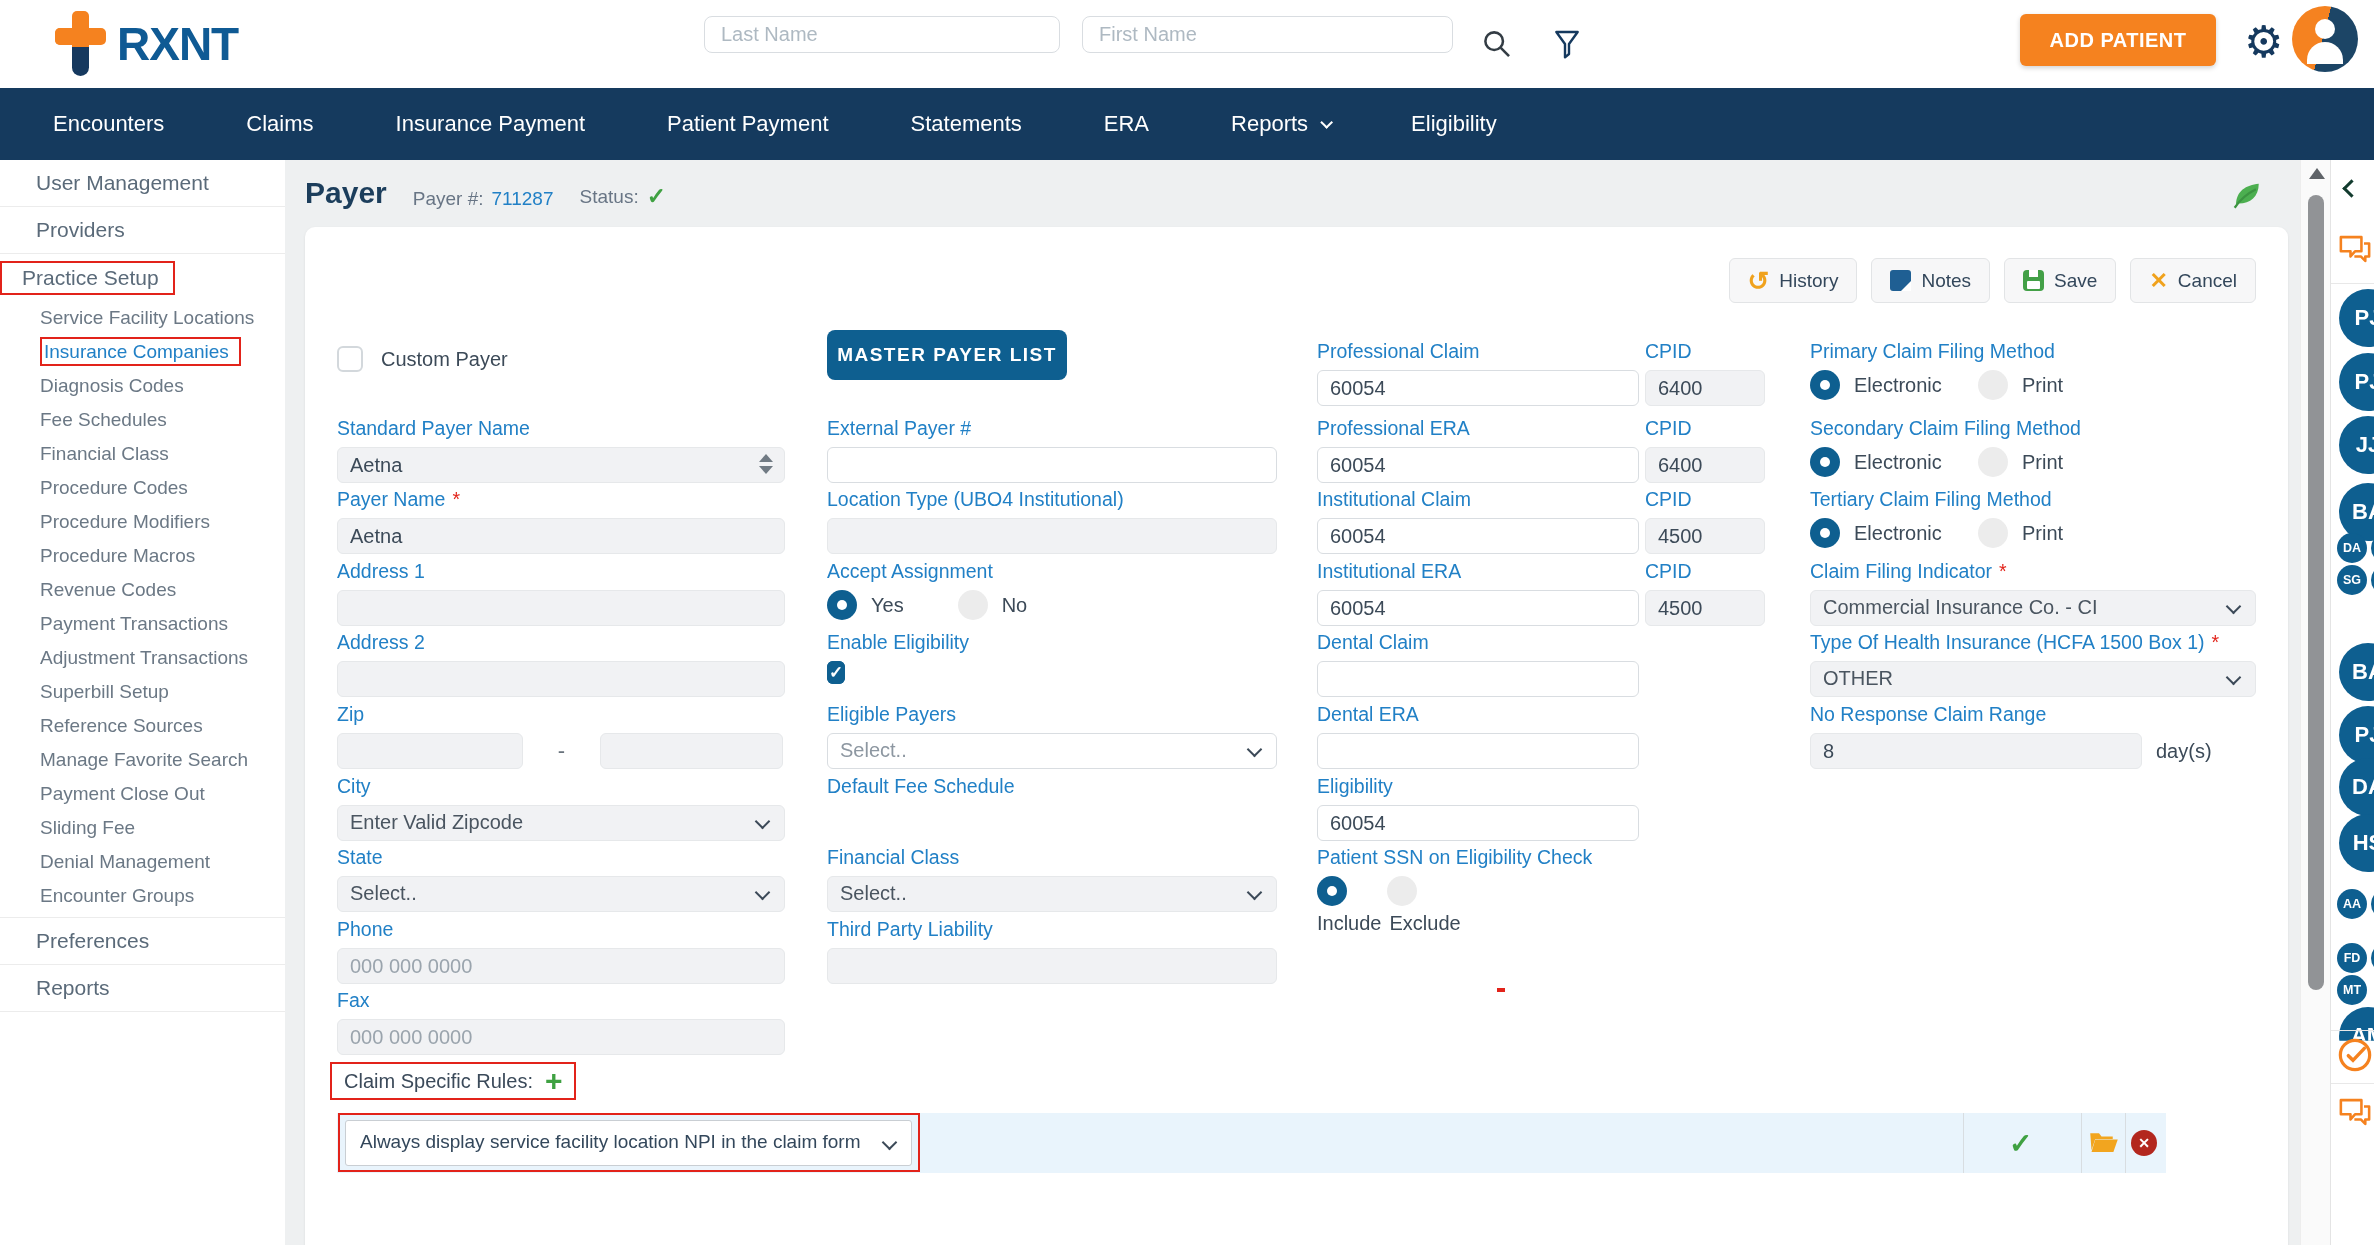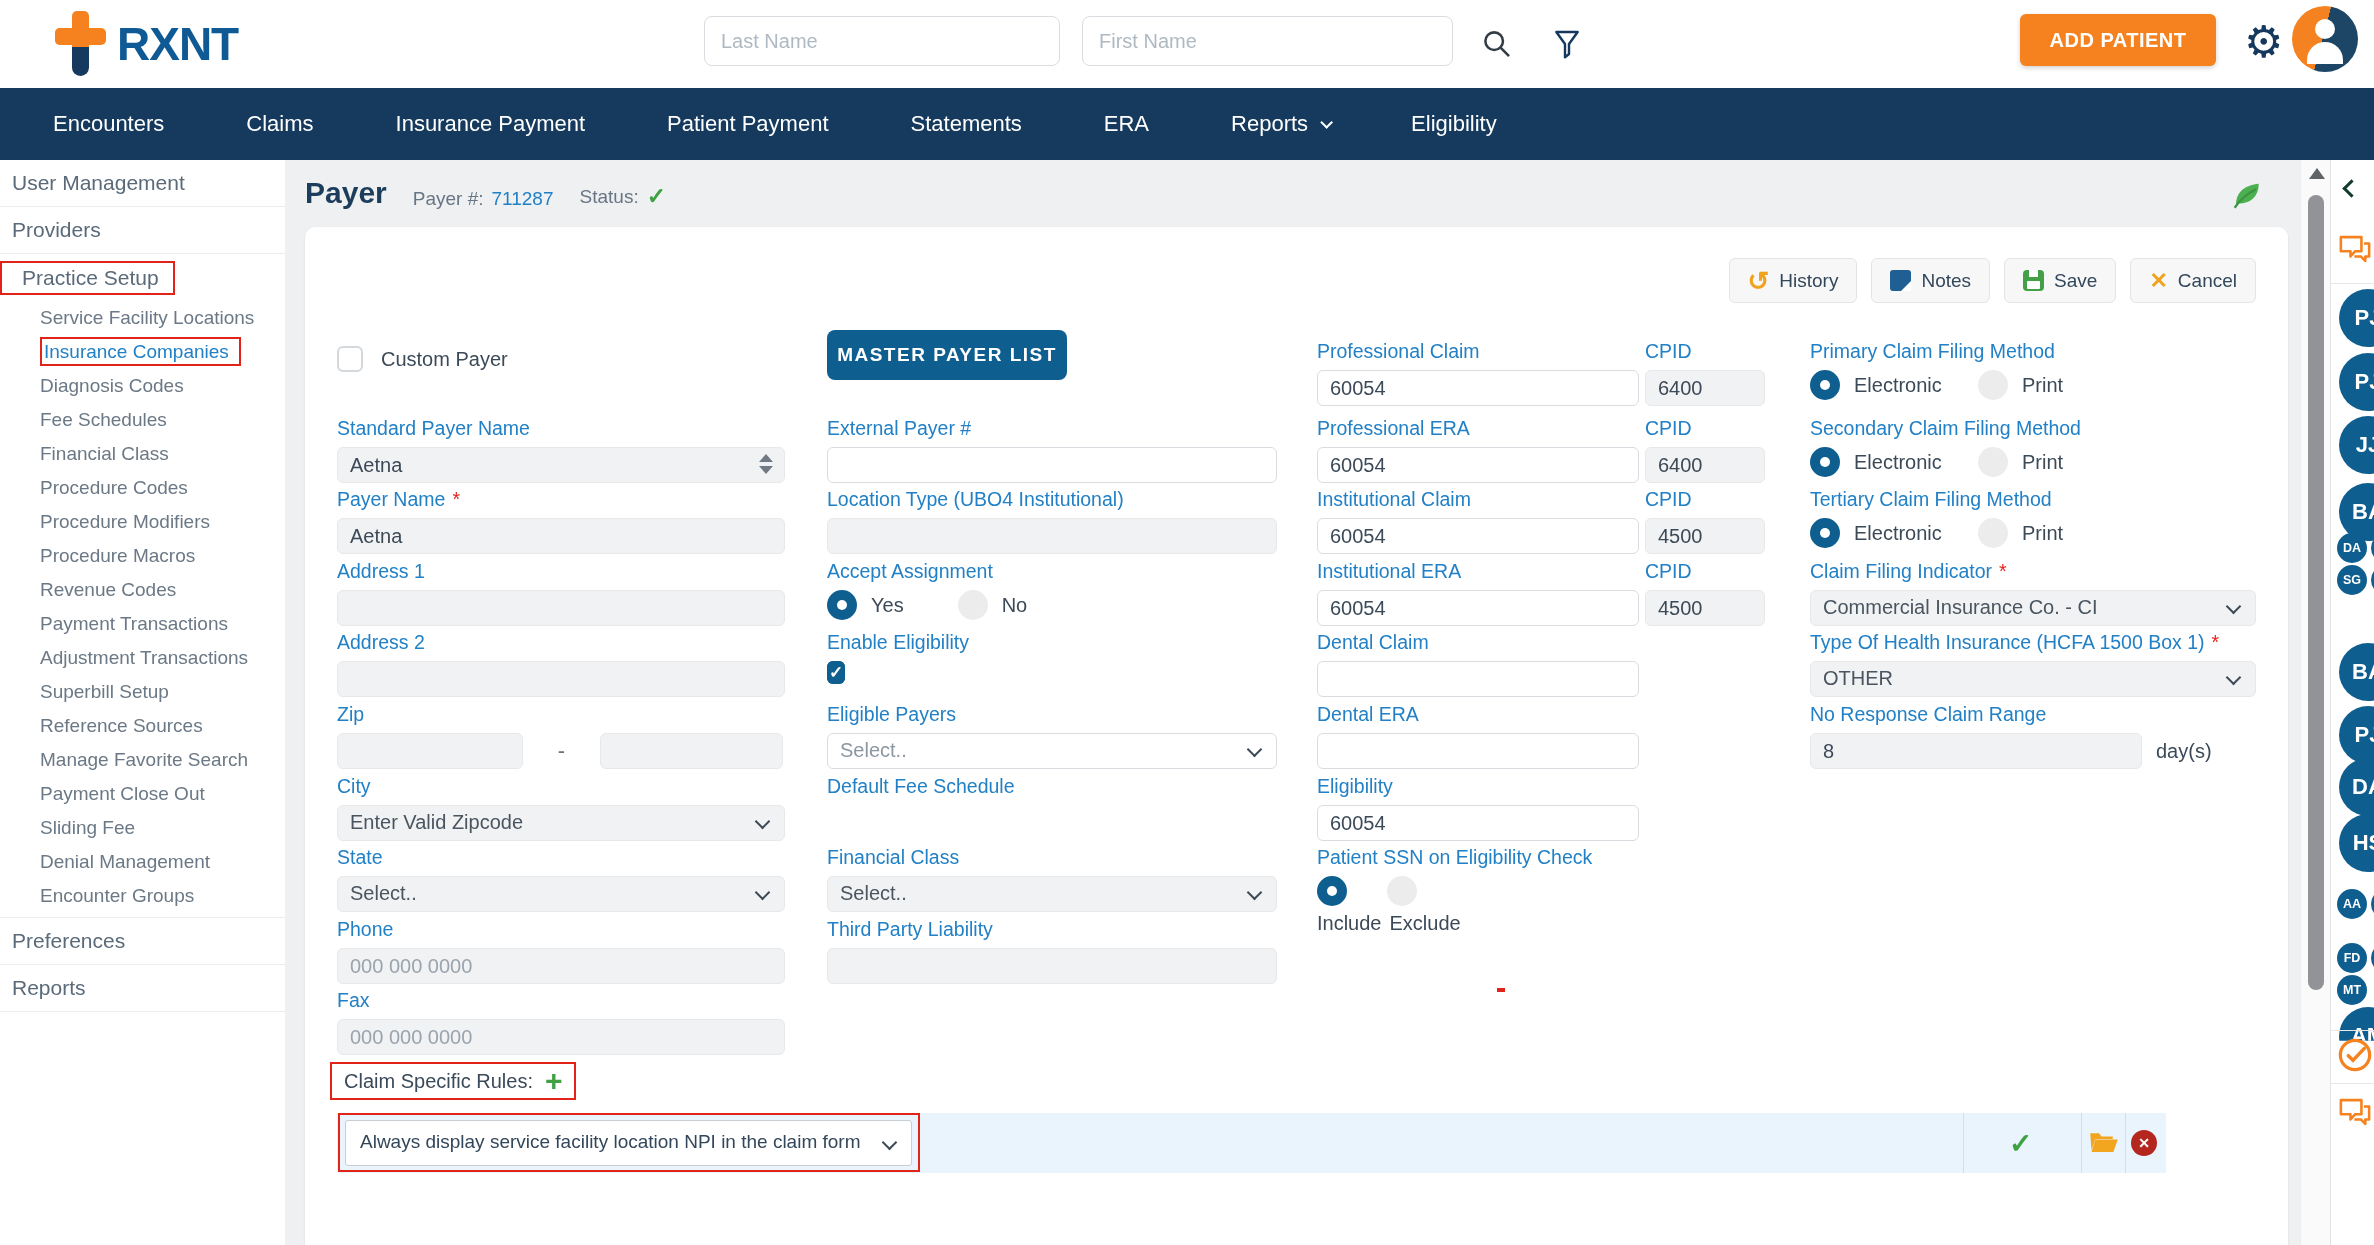--- a/index.html
+++ b/index.html
@@ -9,40 +9,40 @@
 
   
   .topbar { position:absolute; left:0; top:0; width:2374px; height:88px; background:#ffffff; z-index:5; }
   .brand { position:absolute; left:55px; top:11px; display:flex; align-items:center; gap:10px; }
   .lg { position:relative; width:52px; height:66px; }
   .lg .lg-v { position:absolute; left:17px; top:0; width:17px; height:46px; background:#f5821f; border-radius:5px; }
   .lg .lg-h { position:absolute; left:0; top:17px; width:51px; height:17px; background:#f5821f; border-radius:5px; }
   .lg .lg-acc { position:absolute; left:0; top:17px; width:17px; height:17px; background:#f89a4e; border-radius:5px 0 0 5px; }
   .lg .lg-hook { position:absolute; left:17px; top:36px; width:17px; height:29px; background:#16395f; border-radius:0 0 9px 9px; }
   .brand-text { font-size:46px; font-weight:800; letter-spacing:-1px; color:#0f5a94; }
-  .hdr-input { position:absolute; top:16px; height:50px; border:1px solid #d9dde1; border-radius:8px; background:#fff; font-size:20px; color:#0c4a6e; padding:0 16px; outline:none; }
+  .hdr-input { position:absolute; top:16px; height:37px; border:1px solid #d9dde1; border-radius:8px; background:#fff; font-size:20px; color:#0c4a6e; padding:0 16px; outline:none; }
   .hdr-input::placeholder { color:#aeb9c2; }
   .hdr-ico { position:absolute; top:25px; width:38px; height:38px; display:flex; align-items:center; justify-content:center; cursor:pointer; }
   .btn-add { position:absolute; left:2020px; top:14px; width:196px; height:52px; background:#f5821f; color:#fff; font-weight:800; font-size:20px; letter-spacing:.5px; border:none; border-radius:6px; box-shadow:0 2px 5px rgba(0,0,0,.18); cursor:pointer; }
   .gear { position:absolute; left:2244px; top:14px; font-size:44px; color:#15395e; line-height:56px; cursor:pointer; }
   .hdr-avatar { position:absolute; left:2292px; top:6px; width:66px; height:66px; border-radius:50%; overflow:hidden; background:linear-gradient(105deg,#f58220 0 47%, #1c4566 47% 100%); cursor:pointer; }
   .hdr-avatar .head { width:20px; height:20px; background:#fff; border-radius:50%; margin:13px auto 3px; }
   .hdr-avatar .bodyp { width:36px; height:22px; background:#fff; border-radius:18px 18px 0 0; margin:0 auto; }
 
   
   .mainnav { position:absolute; left:0; top:88px; width:2374px; height:72px; background:#153a5e; display:flex; align-items:center; padding-left:41px; z-index:5; }
   .nav-item { color:#fff; font-size:22px; font-weight:500; margin-right:70px; display:flex; align-items:center; gap:12px; cursor:pointer; white-space:nowrap;margin-left:12px; }
   .caret-down { width:9px; height:9px; border-right:2.5px solid #fff; border-bottom:2.5px solid #fff; transform:rotate(45deg) translateY(-3px); }
 
   
   .body-row { position:absolute; left:0; top:160px; width:2374px; height:1085px; }
 
   
   .sidebar { position:absolute; left:0; top:0; width:285px; height:1085px; background:#fff; }
-  .side-top-item { height:47px; display:flex; align-items:center; padding-left:12px; font-size:21px; color:#5a6a79; border-bottom:1px solid #ececec; cursor:pointer; }
+  .side-top-item { height:47px; display:flex; align-items:center; padding-left:36px; font-size:21px; color:#5a6a79; border-bottom:1px solid #ececec; cursor:pointer; }
   .side-top-item.noline { border-bottom:none; }
   .red-box { border:2px solid #e2231a; padding:3px 14px 3px 0; }
   .red-box-inner { padding-left:20px; }
   .sub-list { }
   .sub-item { height:34px; line-height:34px; padding-left:40px; font-size:19px; color:#6b7885; cursor:pointer; white-space:nowrap; }
   .sub-item.active { color:#2180c6; }
   .sub-item.active .red-box2 { border:2px solid #e2231a; padding:2px 10px 2px 2px; }
   .side-divider { border-bottom:1px solid #ececec; margin-top:4px; }
 
   

